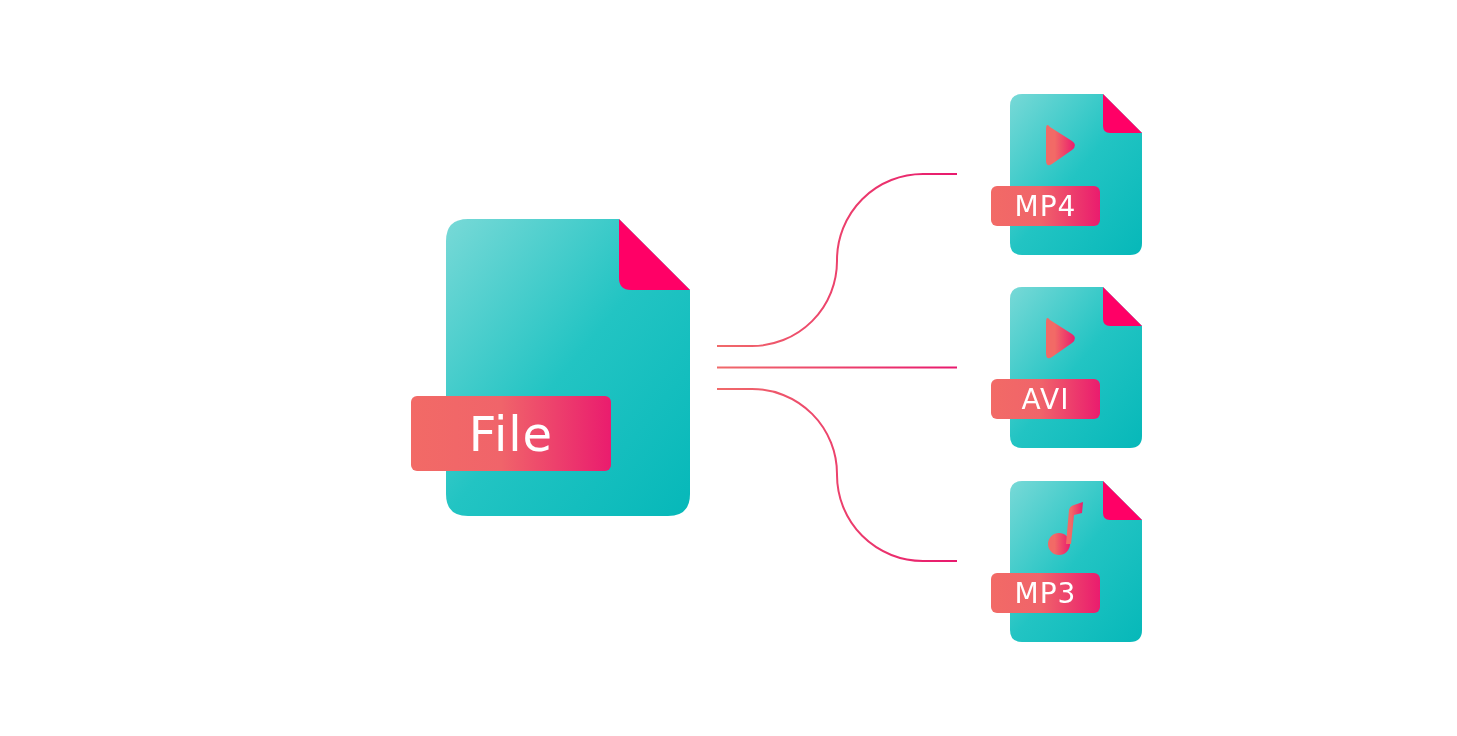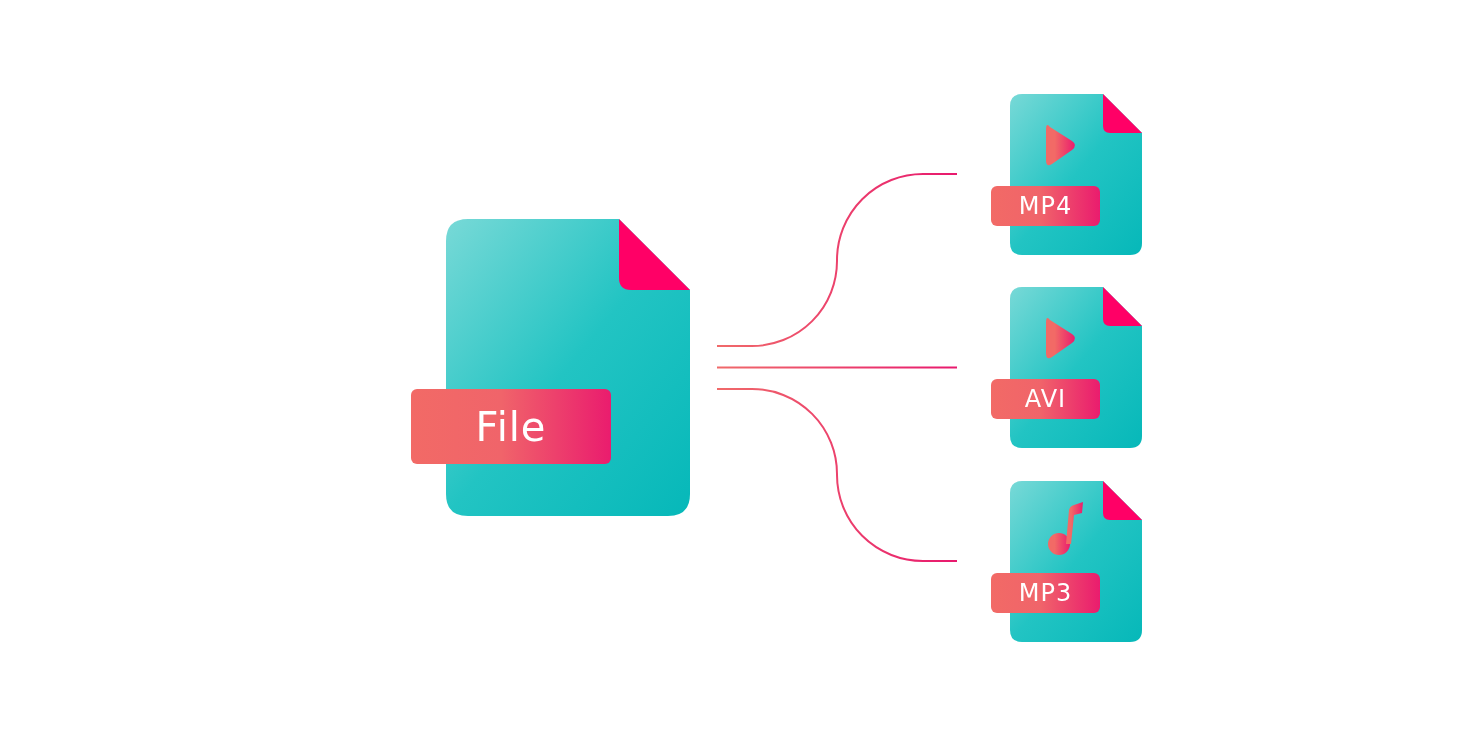--- a/index.html
+++ b/index.html
@@ -1,22 +1,22 @@
 <!DOCTYPE html>
 <html><head>
 <meta charset="utf-8">
 <style>
   html,body{margin:0;padding:0;background:#ffffff;}
   body{width:1457px;height:736px;position:relative;overflow:hidden;font-family:"DejaVu Sans",sans-serif;}
   .file{position:absolute;}
   .file svg.body{position:absolute;left:0;top:0;}
   .label{position:absolute;border-radius:6px;color:#ffffff;display:flex;align-items:center;justify-content:center;
          background:linear-gradient(90deg,#f26a66 0%,#f0646a 45%,#ea1c6e 100%);}
-  .big .label{left:-35px;top:170px;width:200px;height:75px;font-size:40px;font-weight:500;letter-spacing:1px;}
-  .small .label{left:-19px;top:92px;width:109px;height:40px;font-size:24px;font-weight:500;letter-spacing:1px;}
+  .big .label{left:-35px;top:177px;width:200px;height:75px;font-size:48px;font-weight:500;letter-spacing:1px;}
+  .small .label{left:-19px;top:92px;width:109px;height:40px;font-size:28px;font-weight:500;letter-spacing:1px;}
   svg.links{position:absolute;left:0;top:0;}
 </style>
 </head>
 <body>
 
 <svg class="links" width="1457" height="736">
   <defs>
     <linearGradient id="lg" x1="0" y1="0" x2="1" y2="0">
       <stop offset="0" stop-color="#f06a6a"></stop>
       <stop offset="1" stop-color="#e8196e"></stop>

